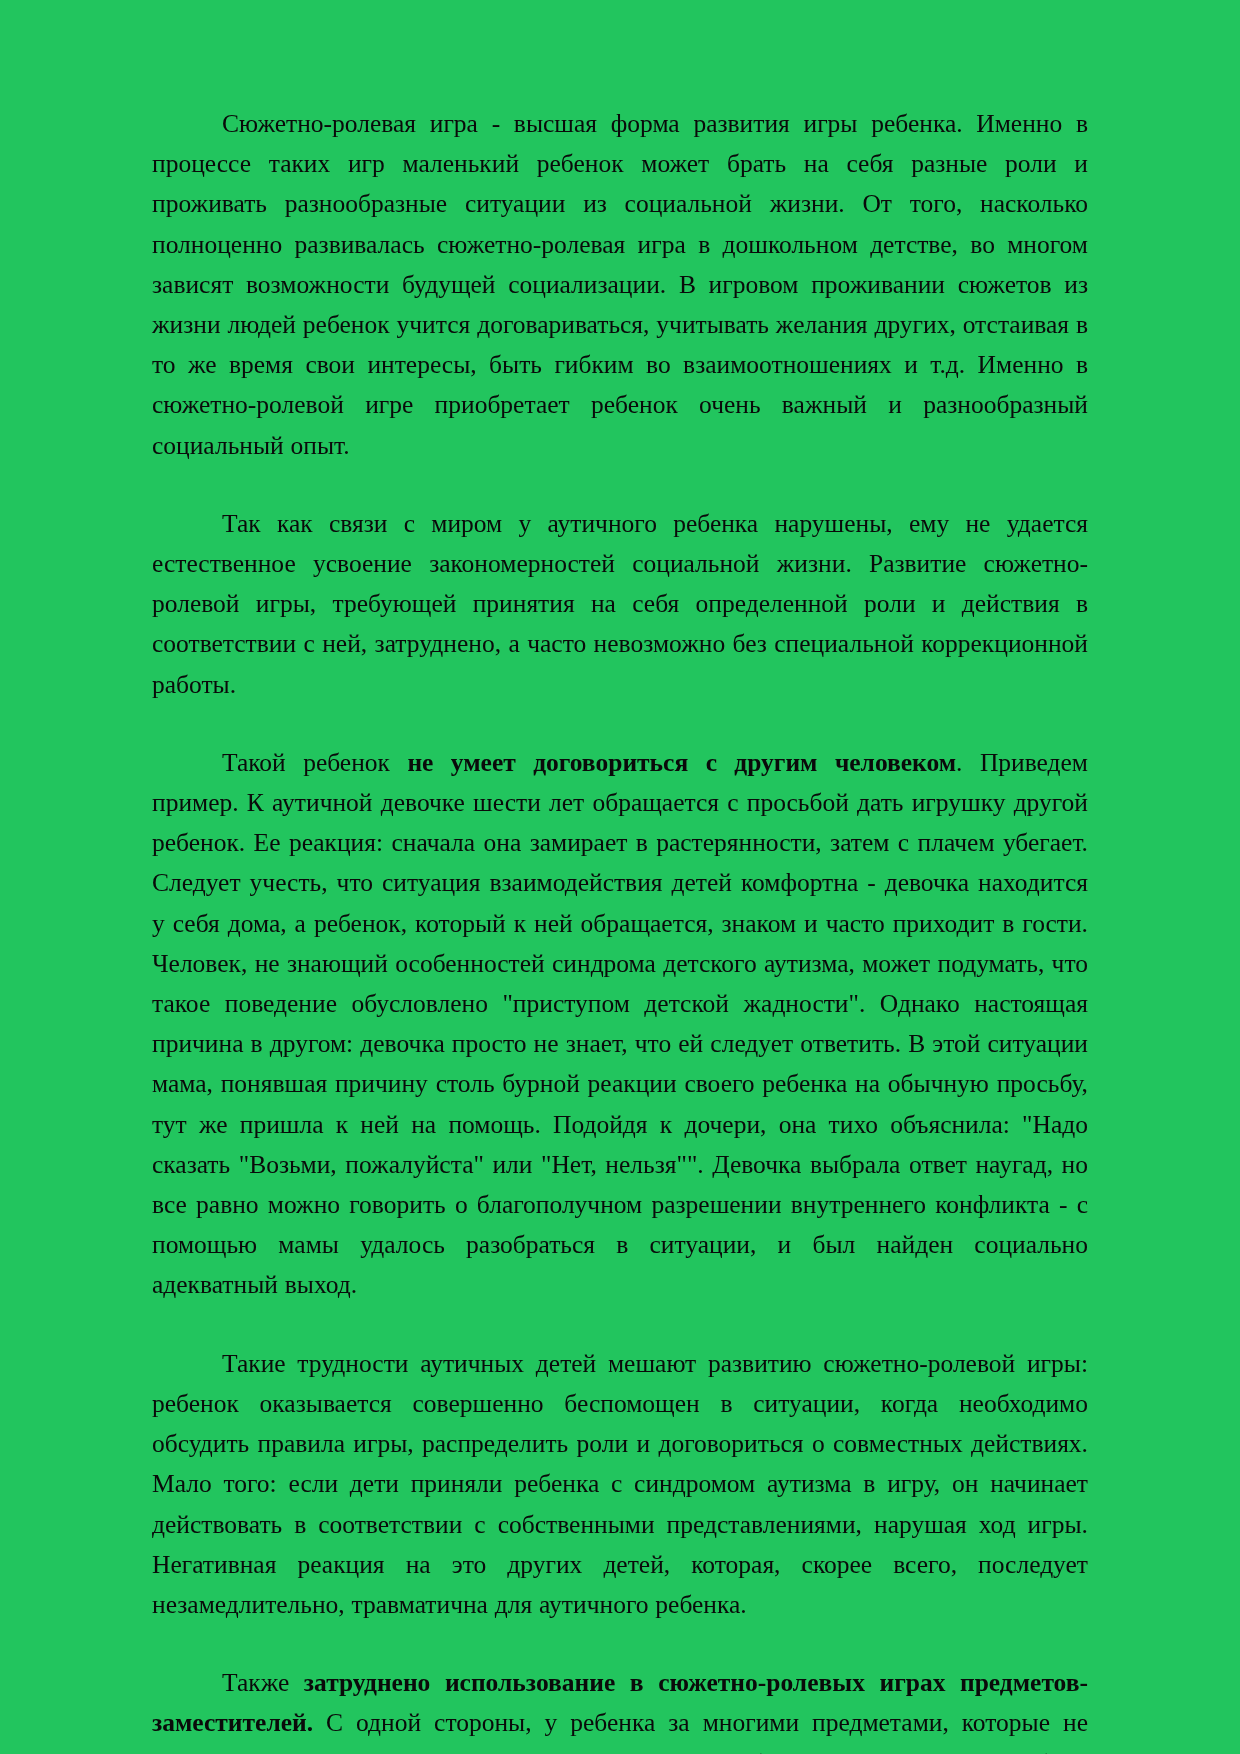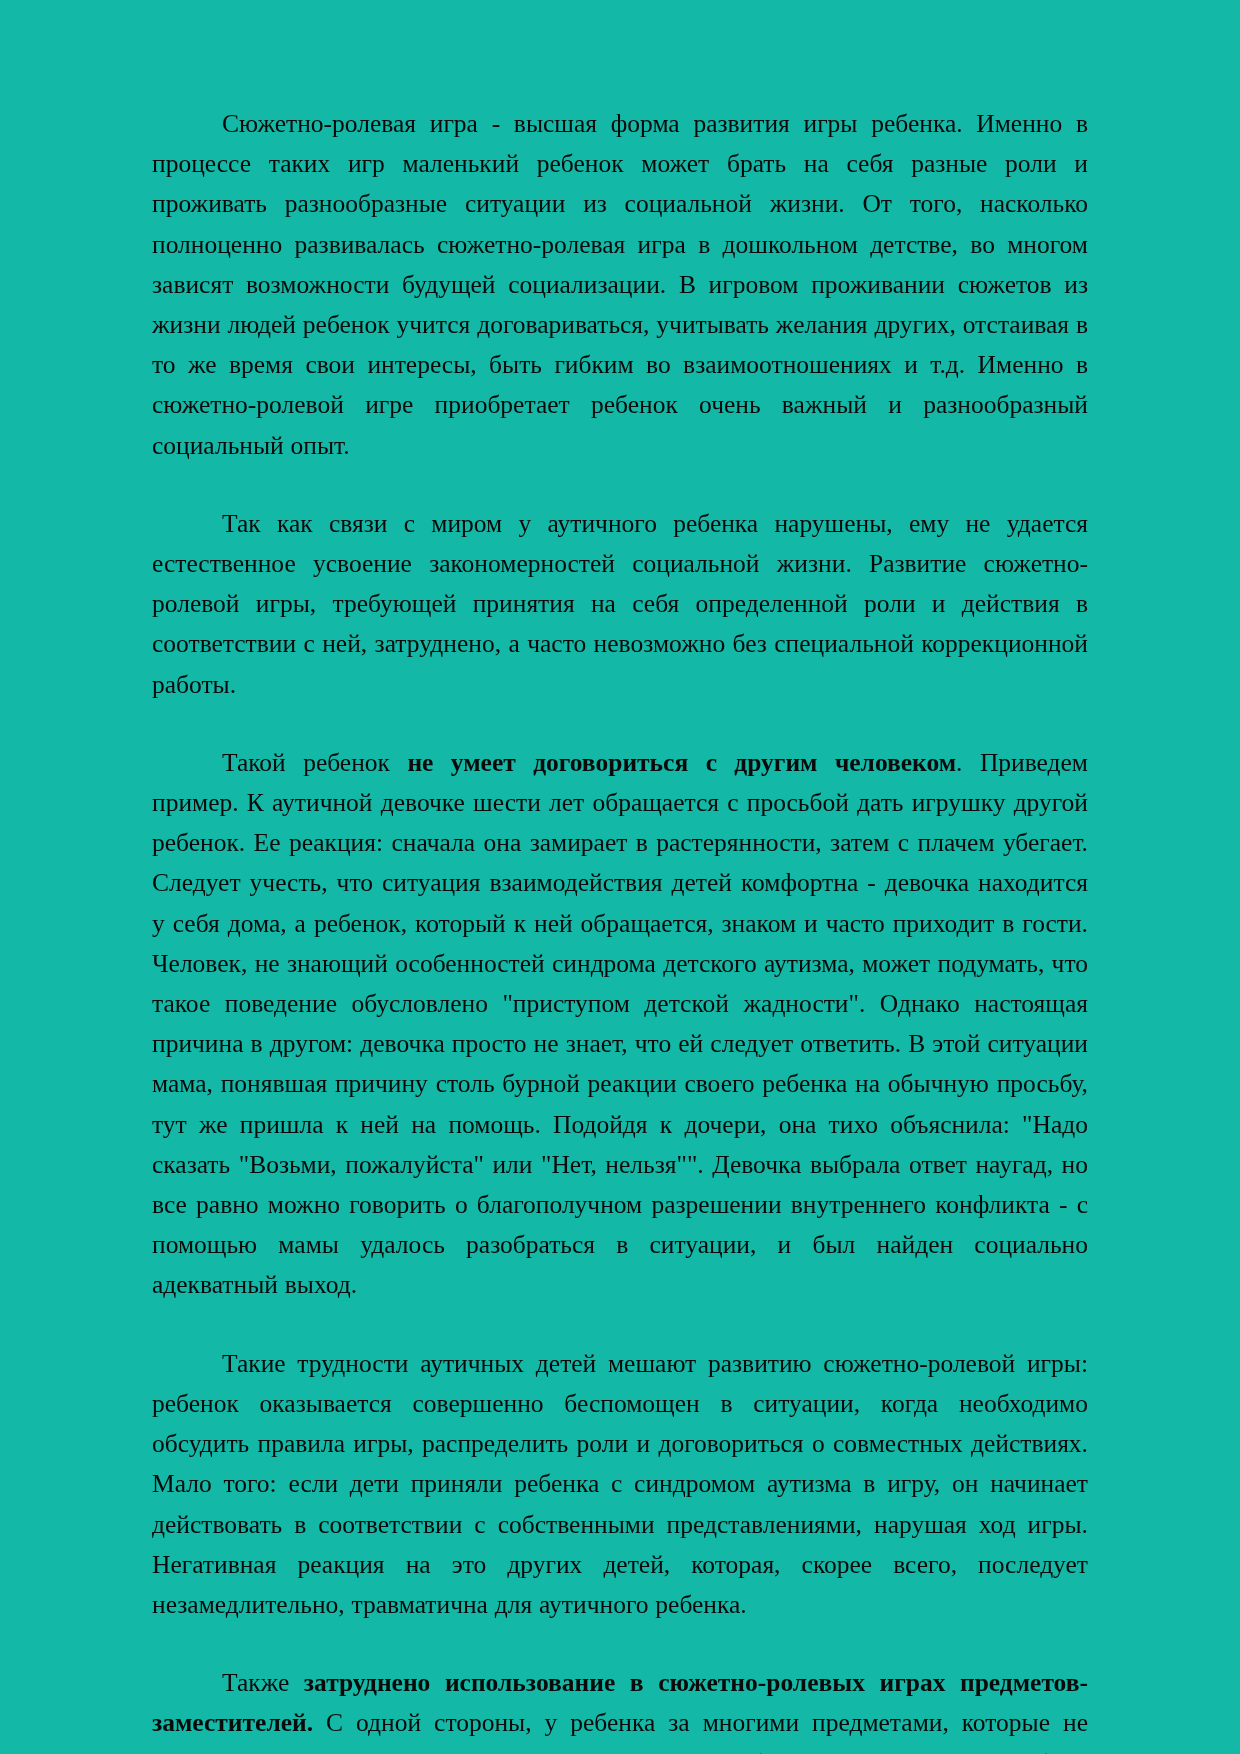--- a/index.html
+++ b/index.html
@@ -5,21 +5,21 @@
 <style>
   html, body {
     margin: 0;
     padding: 0;
     background: #ffffff;
   }
   .page {
     position: relative;
     width: 1240px;
     height: 1754px;
-    background: #14b8a6;
+    background: #22c55e;
     box-sizing: border-box;
     overflow: hidden;
   }
   .content {
     position: absolute;
     left: 152px;
     top: 104px;
     width: 936px;
   }
   .para {

